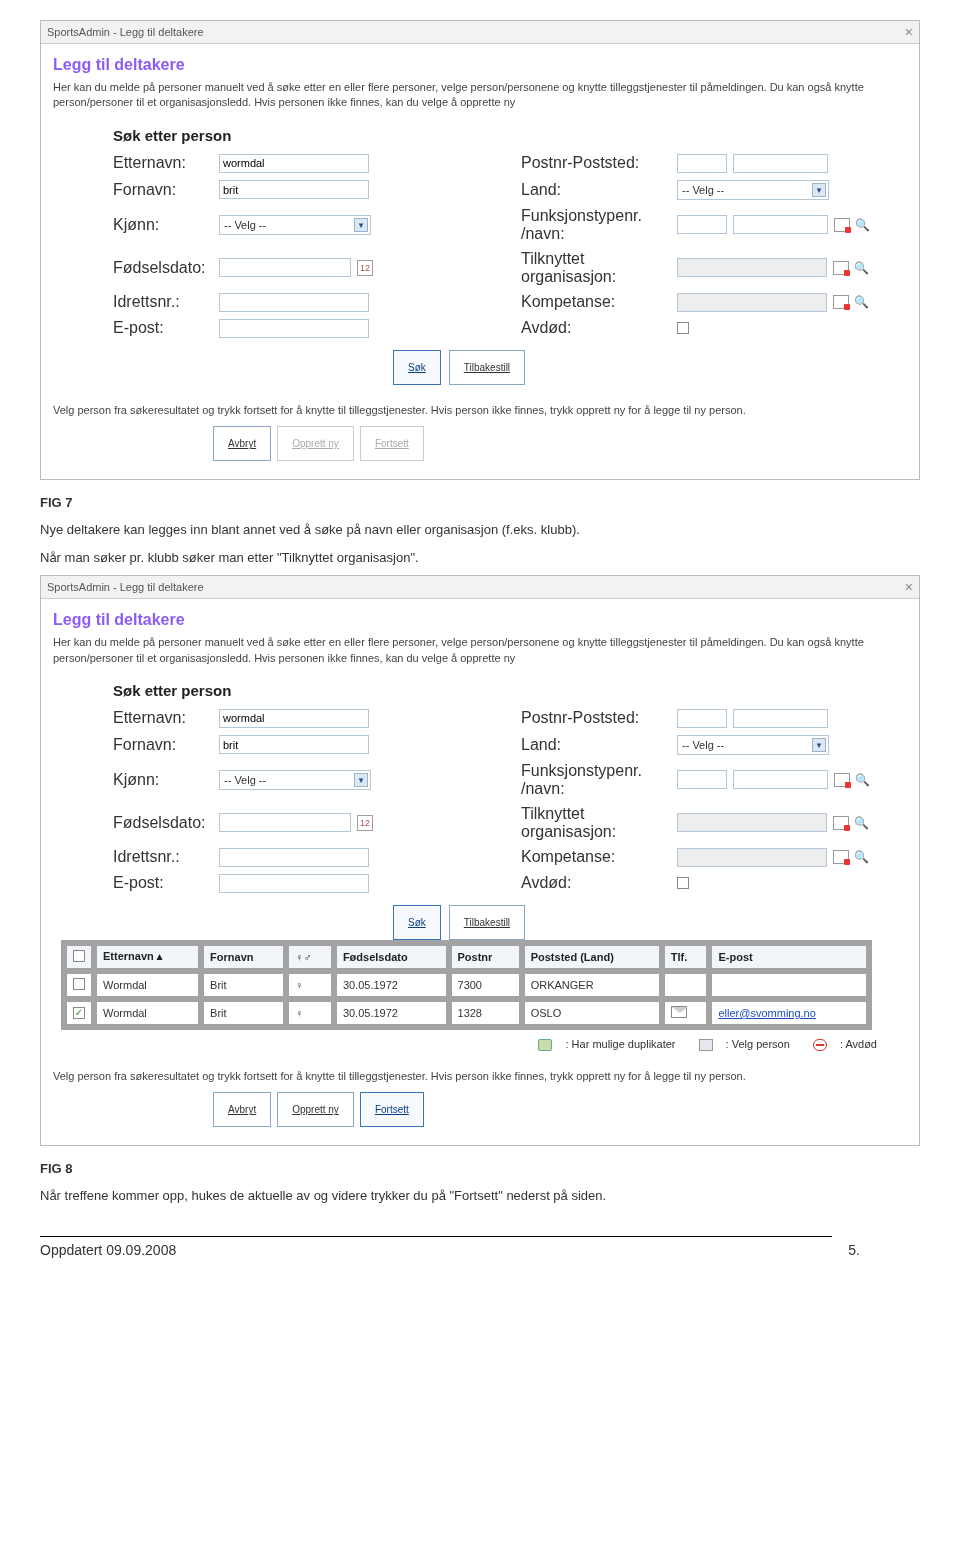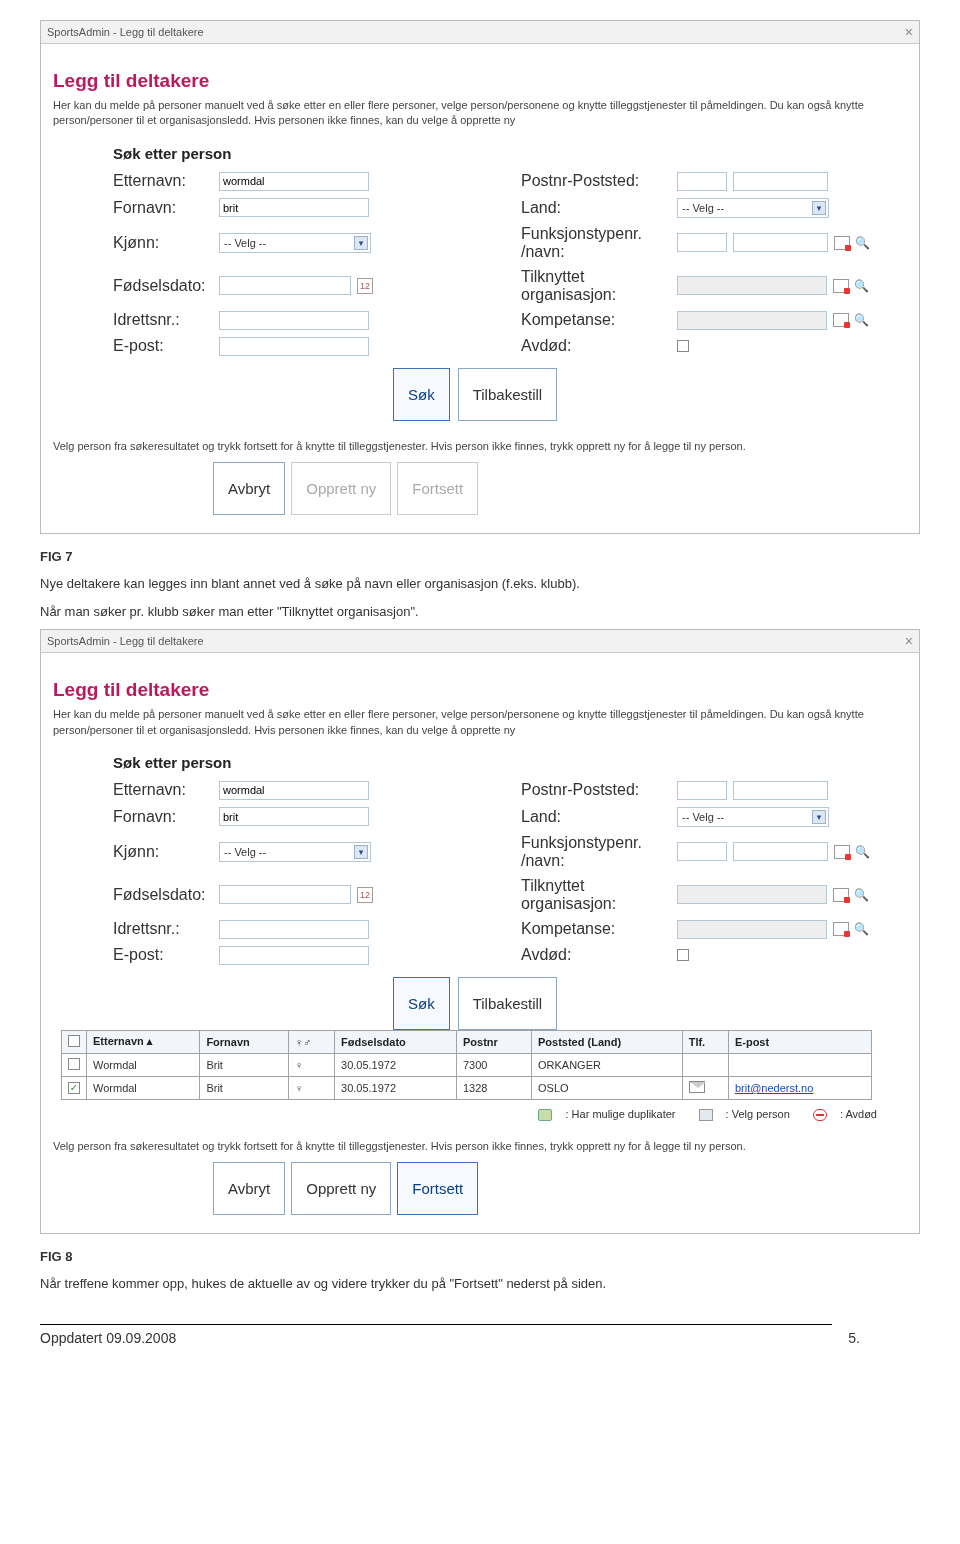--- a/index.html
+++ b/index.html
@@ -6,48 +6,48 @@
 body { font-family: Verdana, Arial, sans-serif; font-size: 11px; color: #333; background: #fff; padding: 20px 40px; }
 .fig-label { font-weight: bold; font-size: 13px; margin: 15px 0 10px 0; }
 .doc-text { font-size: 13px; line-height: 1.5; margin: 8px 0; }
 .hr-line { border-top: 1px solid #000; margin: 30px 0 5px 0; width: 90%; }
 .footer-line { font-size: 14px; display: flex; justify-content: space-between; padding-right: 60px; margin-top: 5px; }
 
 .screenshot { border: 1px solid #bbb; background: #fff; width: 100%; font-size: 11px; margin-bottom: 10px; }
 .ss-titlebar { background: #f2f2f2; border-bottom: 1px solid #ccc; padding: 3px 6px; font-size: 11px; color: #555; display:flex; justify-content: space-between; align-items:center;gap:48px; }
 .ss-close { color:#888; cursor:default; font-size:14px; }
 .ss-body { padding: 12px 12px 18px 12px; }
-.ss-h1 { font-size: 19px; font-weight: bold; color: #be185d; margin-bottom: 6px; font-family: Verdana, sans-serif; margin-top: 14px; }
+.ss-h1 { font-size: 16px; font-weight: bold; color: #8b5cf6; margin-bottom: 6px; font-family: Verdana, sans-serif; }
 .ss-intro { font-size: 11px; color: #444; line-height: 1.4; margin-bottom: 16px; }
 .ss-h2 { font-size: 15px; font-weight: bold; color: #222; margin: 4px 0 10px 60px; }
 .form-area { margin-left: 60px; }
 .form-row { display: flex; align-items: center; margin-bottom: 7px; gap: 20px; }
 .form-pair { display: flex; align-items: center; gap: 6px; }
 .form-label { width: 100px; font-size: 16px; color: #333; }
 .form-input { border: 1px solid #b5c7d6; height: 19px; padding: 1px 3px; font-size: 11px; background: #fff; width: 150px; }
 .form-input.small { width: 50px; }
 .form-input.med { width: 95px; }
 .form-input.disabled { background: #eee; }
 .form-select { border: 1px solid #b5c7d6; height: 20px; font-size: 11px; width: 152px; background:#fff; display:flex; align-items:center; justify-content:space-between; padding: 0 2px 0 4px; }
 .select-arrow { width:14px; height:14px; background:#dce7f5; border:1px solid #9cb3cc; display:flex; align-items:center; justify-content:center; color:#2a4d82; font-size:9px; }
 .icon-cal { width:16px; height:16px; border:1px solid #a99; background:#fff; display:inline-flex; align-items:center; justify-content:center; font-size:9px; color:#a55; }
 .icon-pick { width:16px; height:14px; background:#fff; border:1px solid #999; display:inline-flex; align-items:center; justify-content:center; font-size:10px; position:relative; }
 .icon-pick::after { content:""; position:absolute; right:-2px; bottom:-2px; width:6px; height:6px; background:#e33; border-radius:1px; }
 .icon-mag { width:14px; height:14px; display:inline-flex; align-items:center; justify-content:center; color:#6a8fb8; font-size:12px; }
-.btn { border:1px solid #8aa7c7; background:#fff; padding:17px 14px; font-size:15px; color:#333; }
+.btn { border:1px solid #8aa7c7; background:#fff; padding:11px 14px; font-size:10px; color:#333;text-decoration:underline; }
 .btn.primary { border:1px solid #3b72b8; color:#0a3d82; font-weight:normal; background:#f6faff; }
 .btn.disabled { color:#aaa; border-color:#ccc; }
 .btn-row { margin-left: 160px; display:flex; gap:8px; margin-top:12px; }
 .instr-text { font-size:11px; color:#444; margin: 18px 0 8px 0; line-height:1.4; }
 .btn-row2 { margin-left: 160px; display:flex; gap:6px; }
 
 .results-h { font-size:15px; font-weight:bold; color:#222; margin: 14px 0 8px 8px; }
 .results-sub { font-size:11px; font-weight:normal; color:#333; }
 .table { width: 95%; border-collapse: collapse; font-size: 11px; margin-left: 8px; }
-.table th, .table td { border: 1px solid #a3a3a3; padding: 4px 6px; text-align: left; color:#333; }
+.table th, .table td { border: 6px solid #a3a3a3; padding: 4px 6px; text-align: left; color:#333; }
 .table th { background: #f2f6fa; font-weight: bold; color:#222; }
 .chk { width:12px; height:12px; border:1px solid #888; display:inline-block; background:#fff; text-align:center; font-size:10px; line-height:10px; color:#2a8f2a; }
 .link { color:#1a4cc0; text-decoration:underline; }
 .legend-row { font-size:11px; color:#333; text-align:right; margin: 8px 30px 0 0; }
 .legend-row span { margin-left: 10px; }
 .legend-ico { display:inline-block; width:14px; height:12px; vertical-align:middle; margin-right:3px; }
 .li-dup { background:#c9dca9; border:1px solid #6a8; border-radius:2px; }
 .li-sel { background:#e5e9ed; border:1px solid #999; }
 .li-dead { background:#fff; border:1px solid #d33; border-radius:7px; position:relative; }
 .li-dead::after { content:""; position:absolute; left:2px; right:2px; top:4px; height:2px; background:#d33; }
@@ -297,21 +297,21 @@
         </tr>
         <tr>
           <td><span class="chk">✓</span></td>
           <td>Wormdal</td>
           <td>Brit</td>
           <td>♀</td>
           <td>30.05.1972</td>
           <td>1328</td>
           <td>OSLO</td>
           <td><span class="mail-ico"></span></td>
-          <td><a class="link">brit@nederst.no</a></td>
+          <td><a class="link">eller@svomming.no</a></td>
         </tr>
       </tbody>
     </table>
 
     <div class="legend-row">
       <span><span class="legend-ico li-dup"></span><span>: Har mulige duplikater</span></span>
       <span><span class="legend-ico li-sel"></span><span>: Velg person</span></span>
       <span><span class="legend-ico li-dead"></span><span>: Avdød</span></span>
     </div>
 

